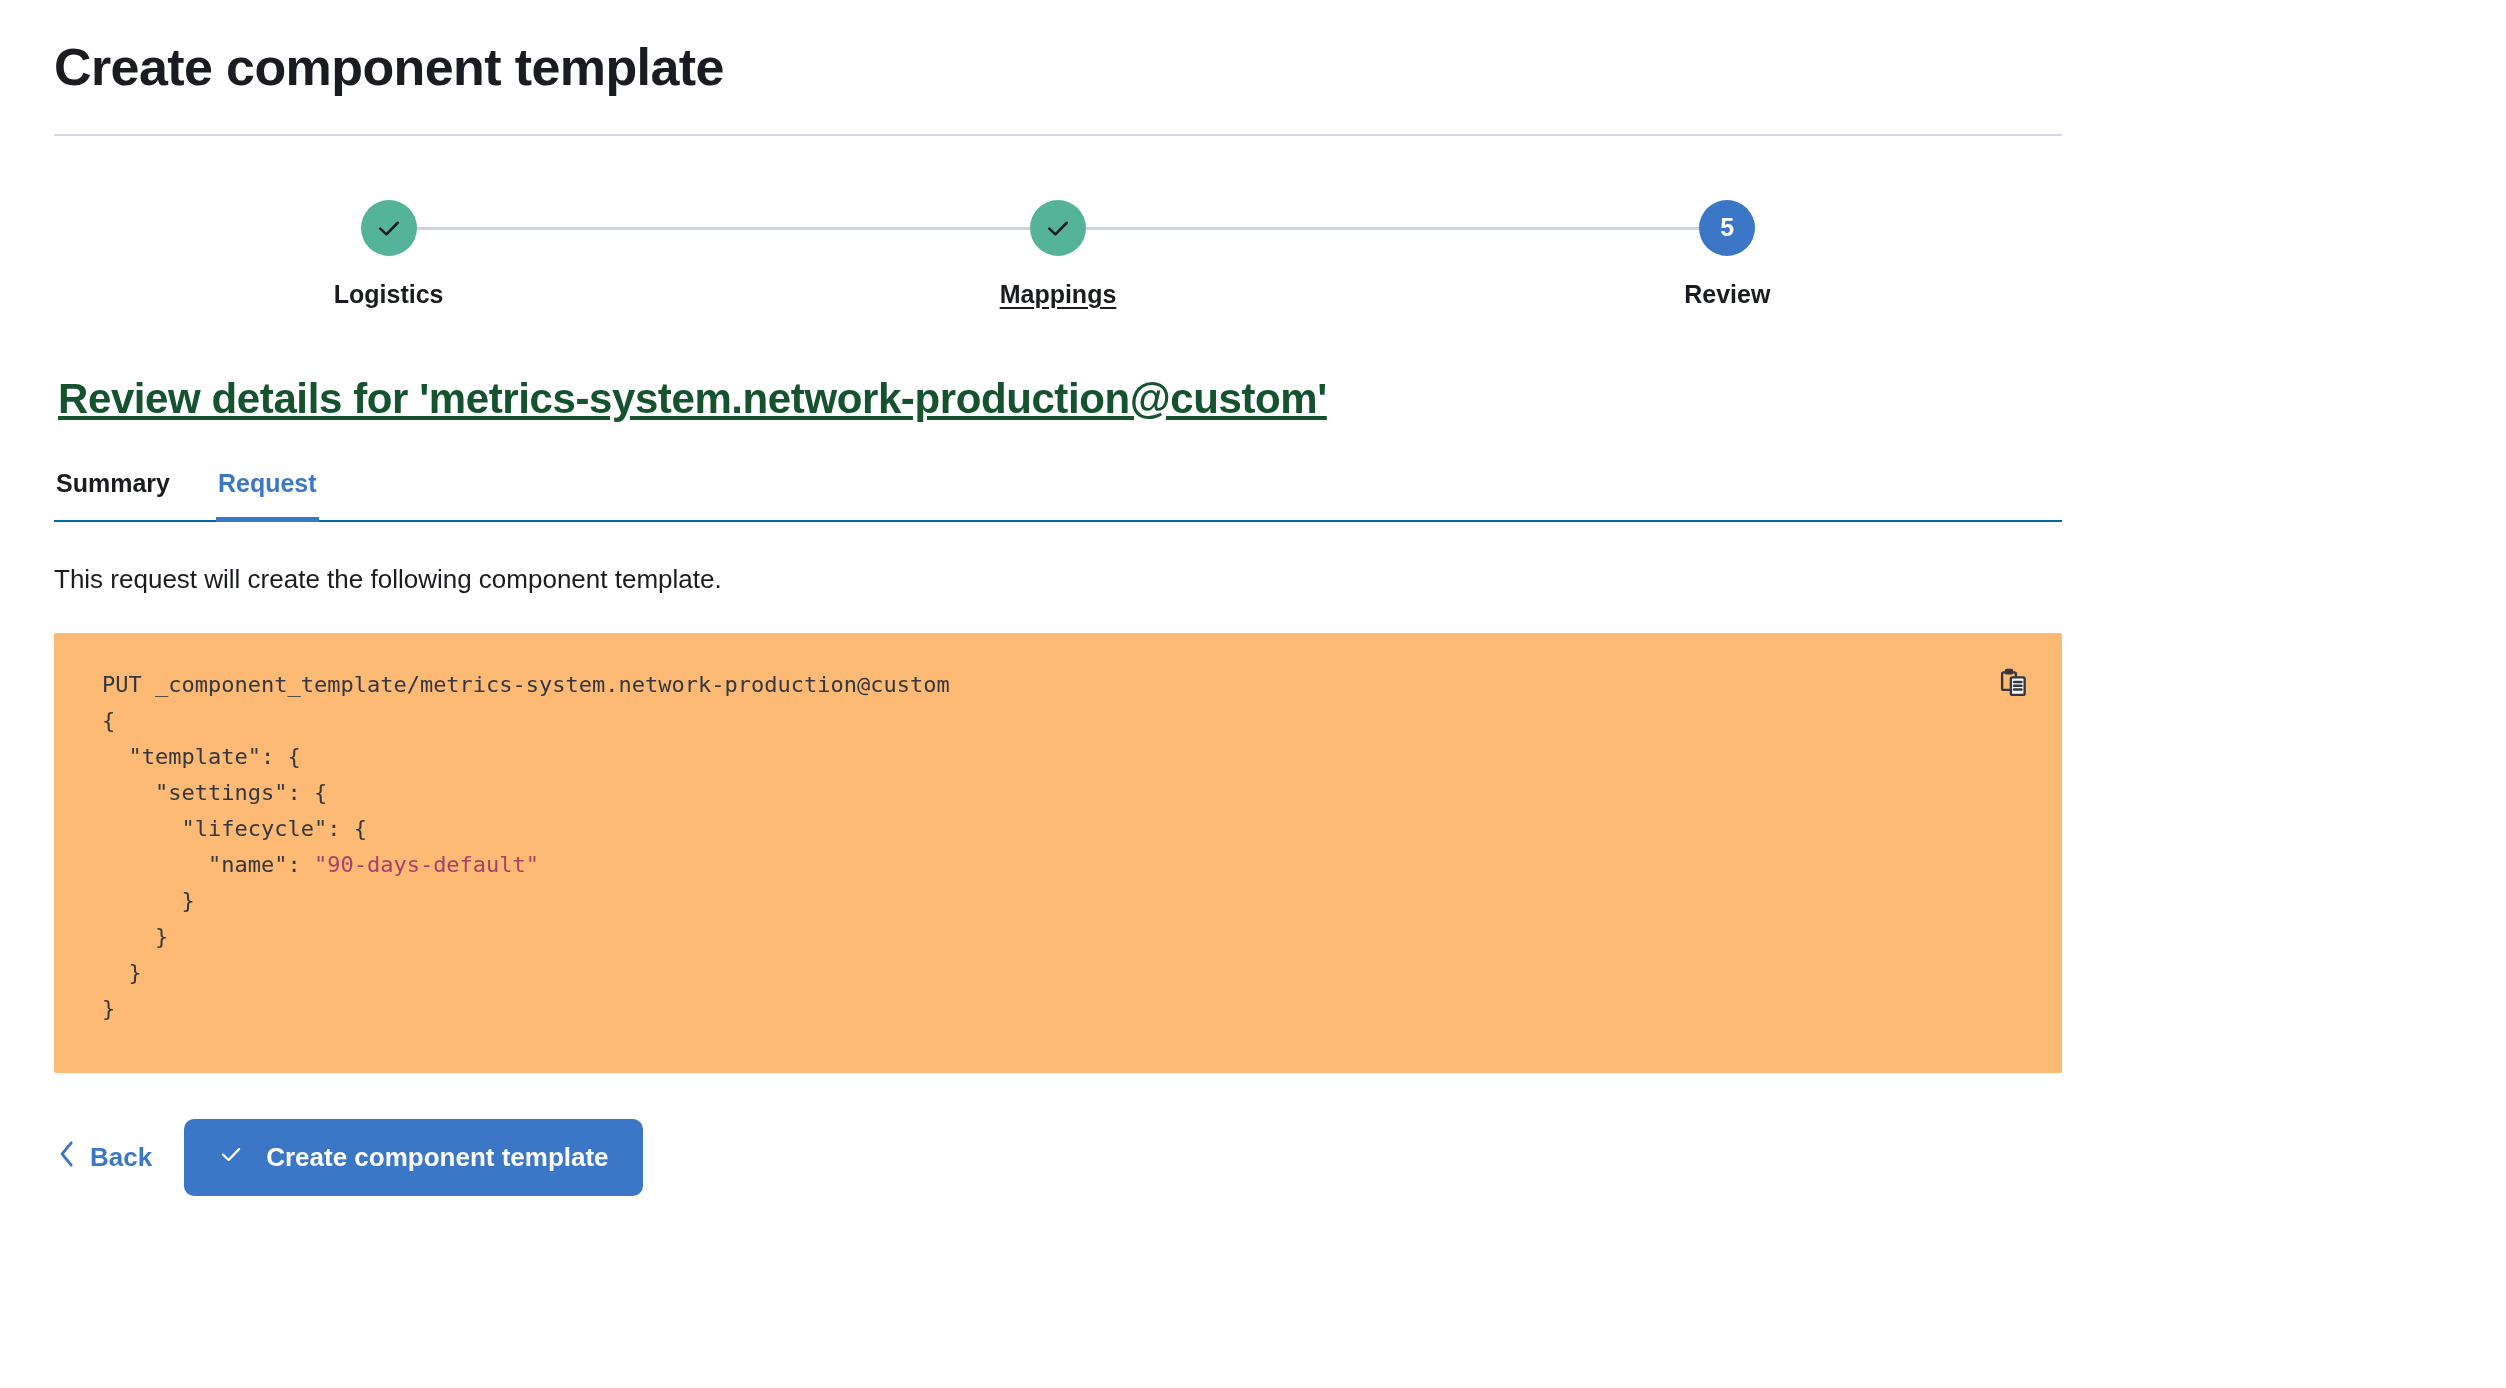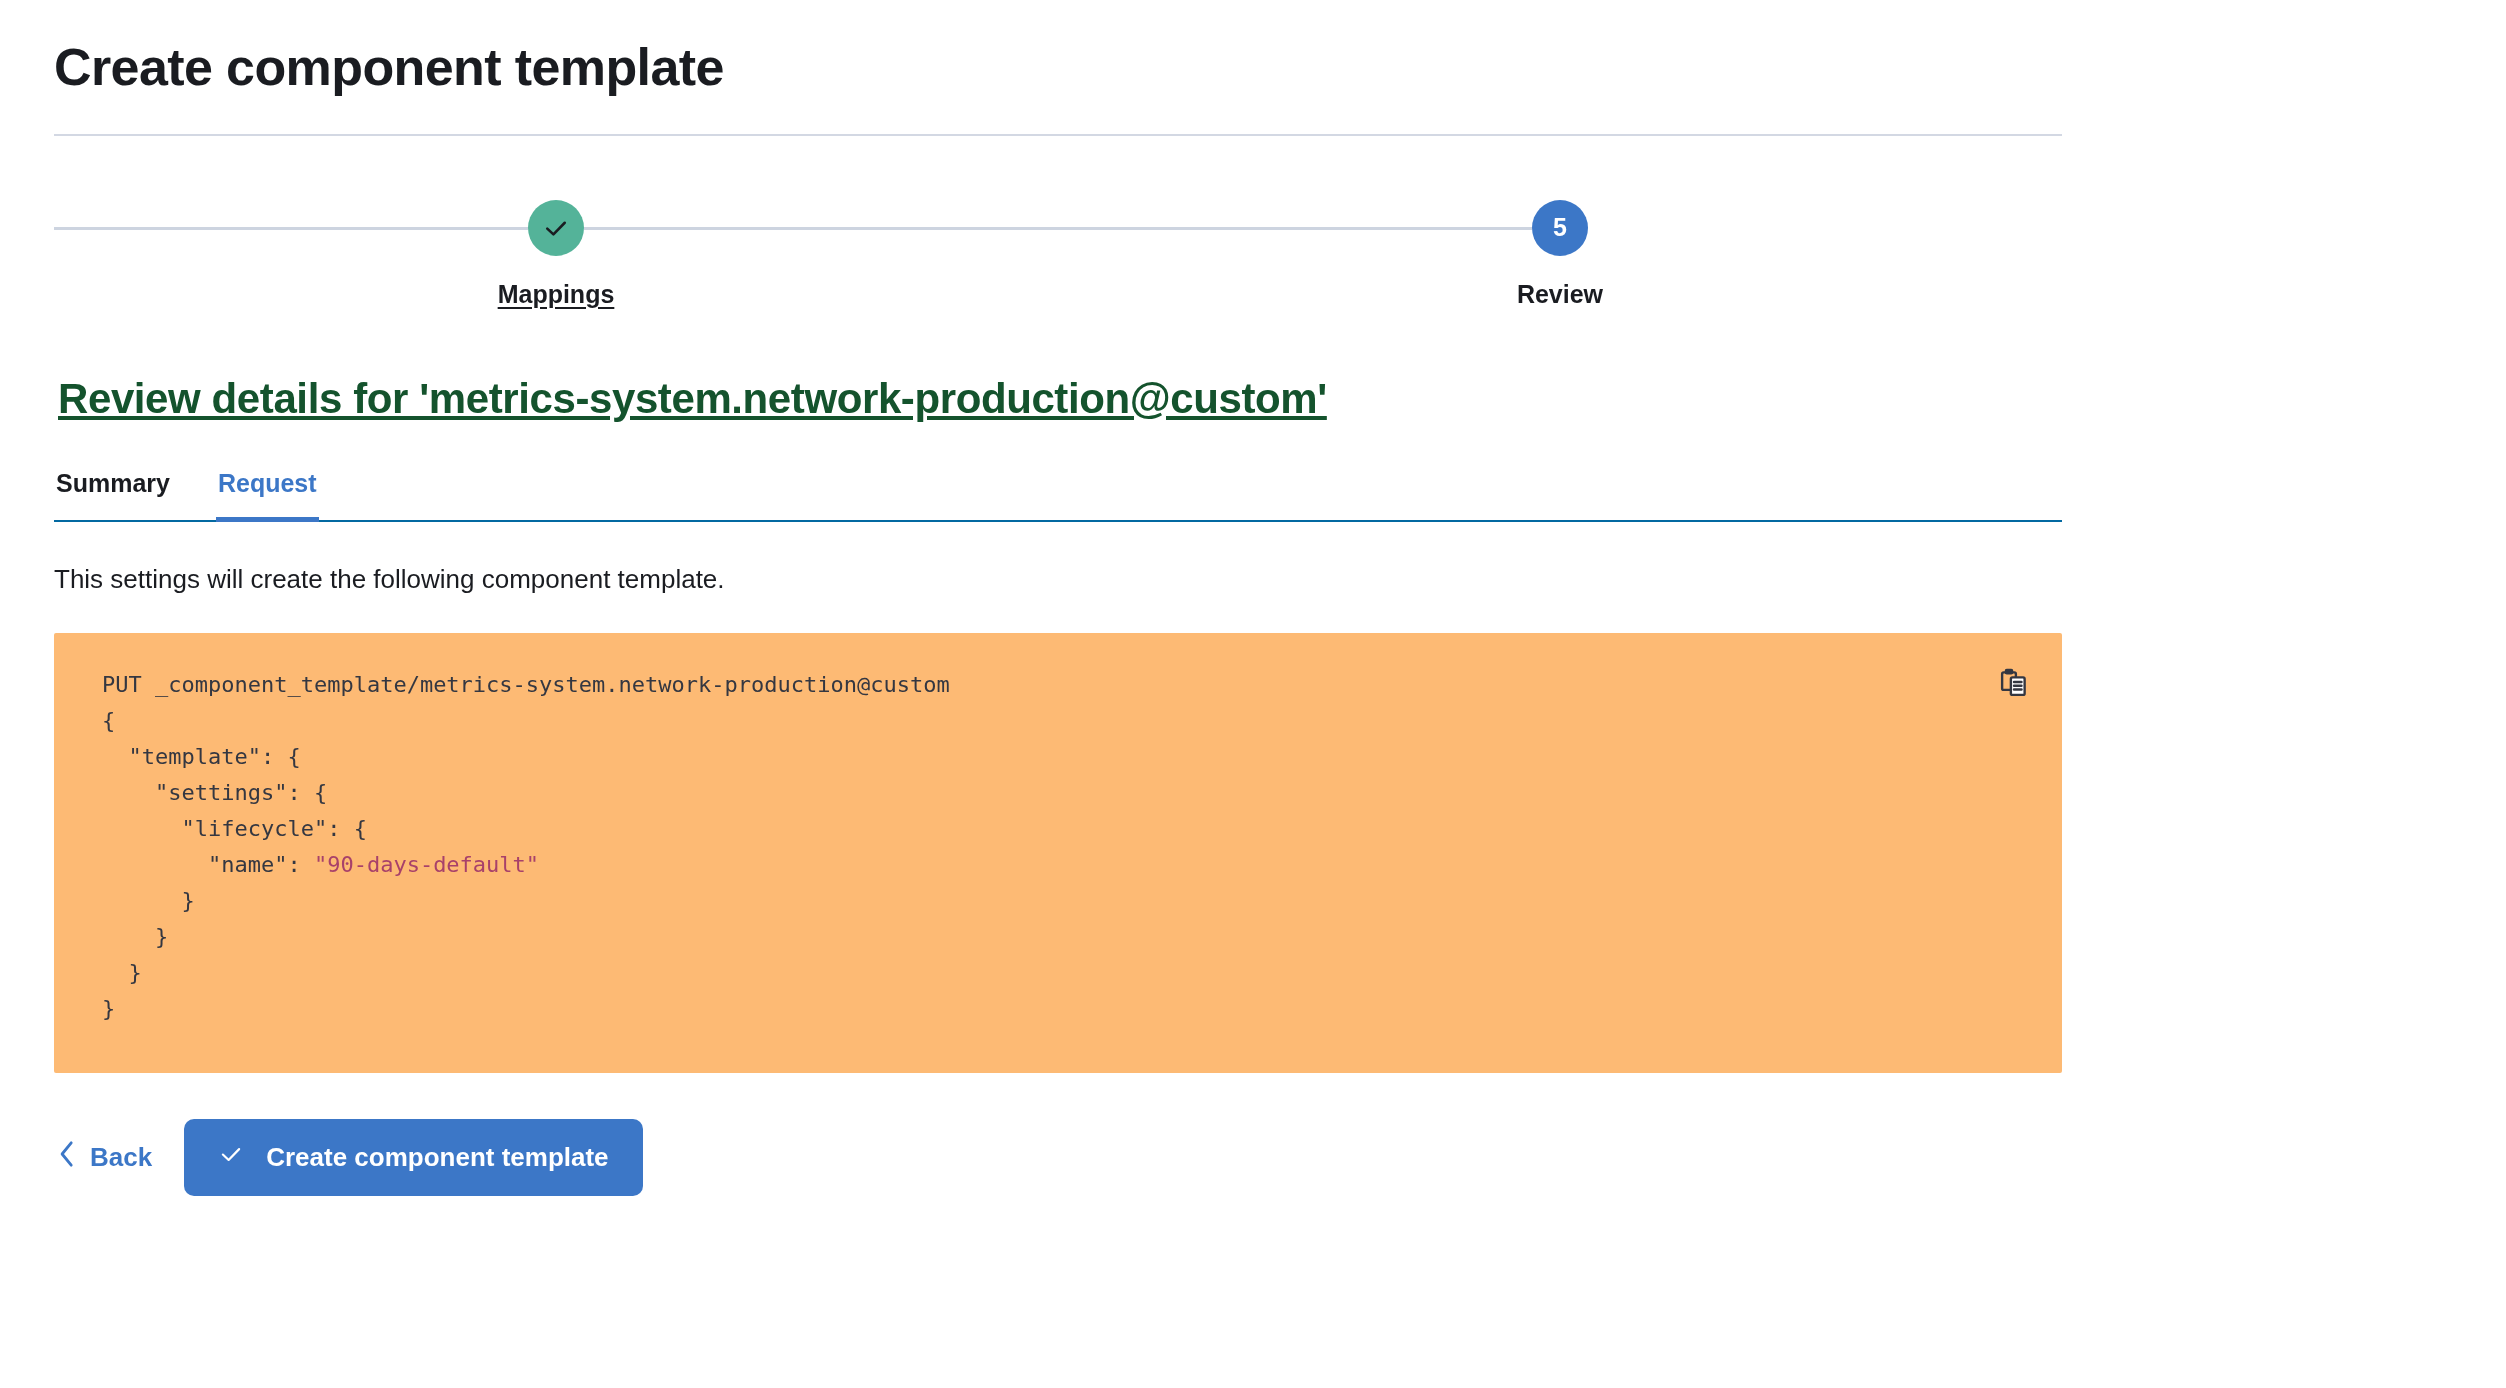--- a/index.html
+++ b/index.html
@@ -231,20 +231,29 @@
 </head>
 <body>
 
 <div class="page">
 
   <h1 class="page-title">Create component template</h1>
   <div class="header-divider"></div>
 
   <nav class="stepper">
 
+    <div class="step">
+      <div class="connector right"></div>
+      <div class="step-circle complete">
+        <svg width="28" height="28" viewBox="0 0 24 24" fill="none" stroke="#1a1c21" stroke-width="2.2" stroke-linecap="round" stroke-linejoin="round">
+            <polyline points="4.5,12.5 9.8,17.5 19.5,7.5"></polyline>
+          </svg>
+      </div>
+      <div class="step-label">Logistics</div>
+    </div>
 
 
     <div class="step">
       <div class="connector left"></div>
       <div class="connector right"></div>
       <div class="step-circle complete">
         <svg width="28" height="28" viewBox="0 0 24 24" fill="none" stroke="#1a1c21" stroke-width="2.2" stroke-linecap="round" stroke-linejoin="round">
             <polyline points="4.5,12.5 9.8,17.5 19.5,7.5"></polyline>
           </svg>
       </div>
@@ -260,21 +269,21 @@
 
   </nav>
 
   <h2 class="section-title">Review details for 'metrics-system.network-production@custom'</h2>
 
   <div class="tabs">
     <button class="tab">Summary</button>
     <button class="tab active">Request</button>
   </div>
 
-  <p class="request-desc">This settings will create the following component template.</p>
+  <p class="request-desc">This request will create the following component template.</p>
 
   <div class="code-panel">
     <button class="copy-button">
       <svg width="30" height="30" viewBox="0 0 24 24" fill="none" stroke="#343741" stroke-width="1.9" stroke-linecap="round" stroke-linejoin="round">
         <rect x="2.5" y="3.5" width="11" height="14" rx="1.2"></rect>
         <rect x="5.5" y="1.6" width="5" height="2.6" rx="0.7" fill="#343741"></rect>
         <rect x="9.5" y="7.5" width="11" height="14" rx="1.2" fill="#ffffff"></rect>
         <line x1="12" y1="11.2" x2="18" y2="11.2"></line>
         <line x1="12" y1="14.2" x2="18" y2="14.2"></line>
         <line x1="12" y1="17.2" x2="18" y2="17.2"></line>

